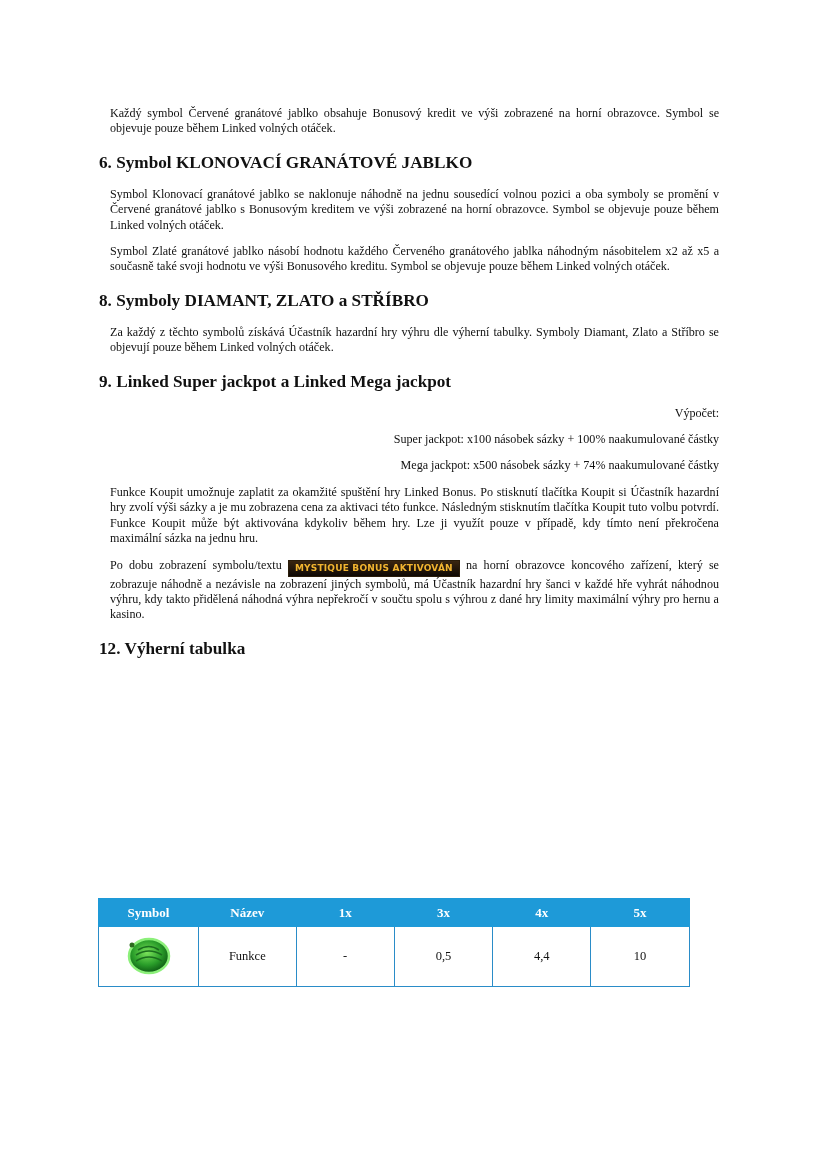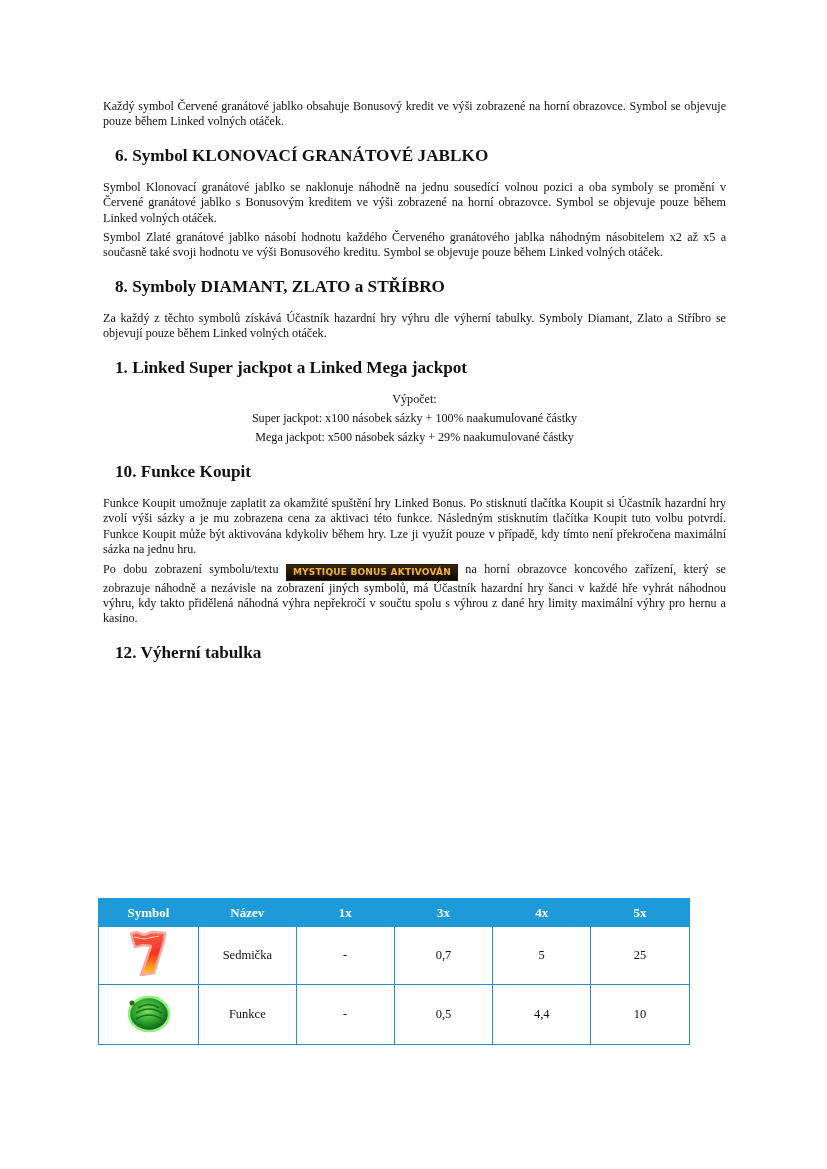--- a/index.html
+++ b/index.html
@@ -1,22 +1,22 @@
 <!DOCTYPE html>
 <html><head>
 <meta charset="utf-8">
 <style>
   html, body { margin: 0; padding: 0; background: #ffffff; }
   body { width: 827px; height: 1169px; position: relative; overflow: hidden;
          font-family: "Liberation Serif", "DejaVu Serif", serif; color: #111; }
   .page { position: absolute; left: 99px; top: 95px; width: 631px; }
-  p { margin: 4px; font-size: 12.1px; line-height: 15.4px; text-align: justify; }
-  h2 { margin: 16px; font-size: 17.2px; font-weight: bold; line-height: 20px; }
+  p { margin: 11px; font-size: 12.1px; line-height: 15.4px; text-align: justify; }
+  h2 { margin: 0; font-size: 17.2px; font-weight: bold; line-height: 20px; }
   .sec-h { margin-top: 16px; margin-bottom: 14px; }
-  .plain-lines p { text-align: center; }
+  .plain-lines p { text-align: right; }
   .badge { display: inline-block; vertical-align: -2px; height: 15px; padding: 0 6px;
            background: linear-gradient(#3a2610, #0e0804); color: #f2b530;
            font-family: "DejaVu Sans", sans-serif; font-weight: bold; font-size: 9px;
            line-height: 15px; letter-spacing: 0.2px; border: 1px solid #2a1c0a; }
   table.pay { position: absolute; left: 98px; top: 898px; border-collapse: collapse;
               width: 592px; font-family: "Liberation Serif", serif; }
   table.pay th { background: #1e9ad8; color: #fff; font-weight: bold; font-size: 13px;
                  height: 27px; padding: 0; border: 1px solid #1e9ad8; text-align: center; }
   table.pay td { border: 1px solid #2a8cc8; text-align: center; font-size: 12.5px;
                  padding: 0; height: 57px; }
@@ -30,28 +30,27 @@
   <p>Každý symbol Červené granátové jablko obsahuje Bonusový kredit ve výši zobrazené na horní obrazovce. Symbol se objevuje pouze během Linked volných otáček.</p>
 
   <h2 class="sec-h">6. Symbol KLONOVACÍ GRANÁTOVÉ JABLKO</h2>
   <p>Symbol Klonovací granátové jablko se naklonuje náhodně na jednu sousedící volnou pozici a oba symboly se promění v Červené granátové jablko s Bonusovým kreditem ve výši zobrazené na horní obrazovce. Symbol se objevuje pouze během Linked volných otáček.</p>
 
   <p>Symbol Zlaté granátové jablko násobí hodnotu každého Červeného granátového jablka náhodným násobitelem x2 až x5 a současně také svoji hodnotu ve výši Bonusového kreditu. Symbol se objevuje pouze během Linked volných otáček.</p>
 
   <h2 class="sec-h">8. Symboly DIAMANT, ZLATO a STŘÍBRO</h2>
   <p>Za každý z těchto symbolů získává Účastník hazardní hry výhru dle výherní tabulky. Symboly Diamant, Zlato a Stříbro se objevují pouze během Linked volných otáček.</p>
 
-  <h2 class="sec-h">1. Linked Super jackpot a Linked Mega jackpot</h2>
+  <h2 class="sec-h">9. Linked Super jackpot a Linked Mega jackpot</h2>
   <div class="plain-lines">
     <p>Výpočet:</p>
     <p>Super jackpot: x100 násobek sázky + 100% naakumulované částky</p>
-    <p>Mega jackpot: x500 násobek sázky + 29% naakumulované částky</p>
+    <p>Mega jackpot: x500 násobek sázky + 74% naakumulované částky</p>
   </div>
 
-  <h2 class="sec-h">10. Funkce Koupit</h2>
   <p>Funkce Koupit umožnuje zaplatit za okamžité spuštění hry Linked Bonus. Po stisknutí tlačítka Koupit si Účastník hazardní hry zvolí výši sázky a je mu zobrazena cena za aktivaci této funkce. Následným stisknutím tlačítka Koupit tuto volbu potvrdí. Funkce Koupit může být aktivována kdykoliv během hry. Lze ji využít pouze v případě, kdy tímto není překročena maximální sázka na jednu hru.</p>
 
   <p><span>Po dobu zobrazení symbolu/textu </span><span class="badge">MYSTIQUE BONUS AKTIVOVÁN</span><span> na horní obrazovce koncového zařízení, který se zobrazuje náhodně a nezávisle na zobrazení jiných symbolů, má Účastník hazardní hry šanci v každé hře vyhrát náhodnou výhru, kdy takto přidělená náhodná výhra nepřekročí v součtu spolu s výhrou z dané hry limity maximální výhry pro hernu a kasino.</span></p>
 
   <h2 class="sec-h">12. Výherní tabulka</h2>
 </div>
 
 <table class="pay">
   <colgroup>
     <col style="width:100px">
@@ -65,42 +64,20 @@
     <tr>
       <th>Symbol</th>
       <th>Název</th>
       <th>1x</th>
       <th>3x</th>
       <th>4x</th>
       <th>5x</th>
     </tr>
   </thead>
   <tbody>
-    <tr class="r1">
-      <td>
-        <span class="ico">
-          <svg width="44" height="50" viewBox="0 0 44 50">
-            <defs>
-              <linearGradient id="g7" x1="0" y1="0" x2="0" y2="1">
-                <stop offset="0" stop-color="#ff5a4a"></stop>
-                <stop offset="0.5" stop-color="#f5321e"></stop>
-                <stop offset="1" stop-color="#ffd21a"></stop>
-              </linearGradient>
-            </defs>
-            <path d="M5 5 L10 3 L18 6 L26 3 L39 4 L38 12 L28 44 L15 46 L25 17 L17 16 L9 18 Z" fill="url(#g7)" stroke="#f7a7a0" stroke-width="2.5" stroke-linejoin="round"></path>
-            <path d="M8 8 L18 10 L33 7" fill="none" stroke="#ffd0a0" stroke-width="1.2"></path>
-          </svg>
-        </span>
-      </td>
-      <td>Sedmička</td>
-      <td>-</td>
-      <td>0,7</td>
-      <td>5</td>
-      <td>25</td>
-    </tr>
     <tr class="r2">
       <td>
         <span class="ico">
           <svg width="48" height="44" viewBox="0 0 48 44">
             <defs>
               <radialGradient id="gm" cx="0.45" cy="0.4" r="0.6">
                 <stop offset="0" stop-color="#7be35a"></stop>
                 <stop offset="0.6" stop-color="#2a9e2a"></stop>
                 <stop offset="1" stop-color="#0d5a14"></stop>
               </radialGradient>

